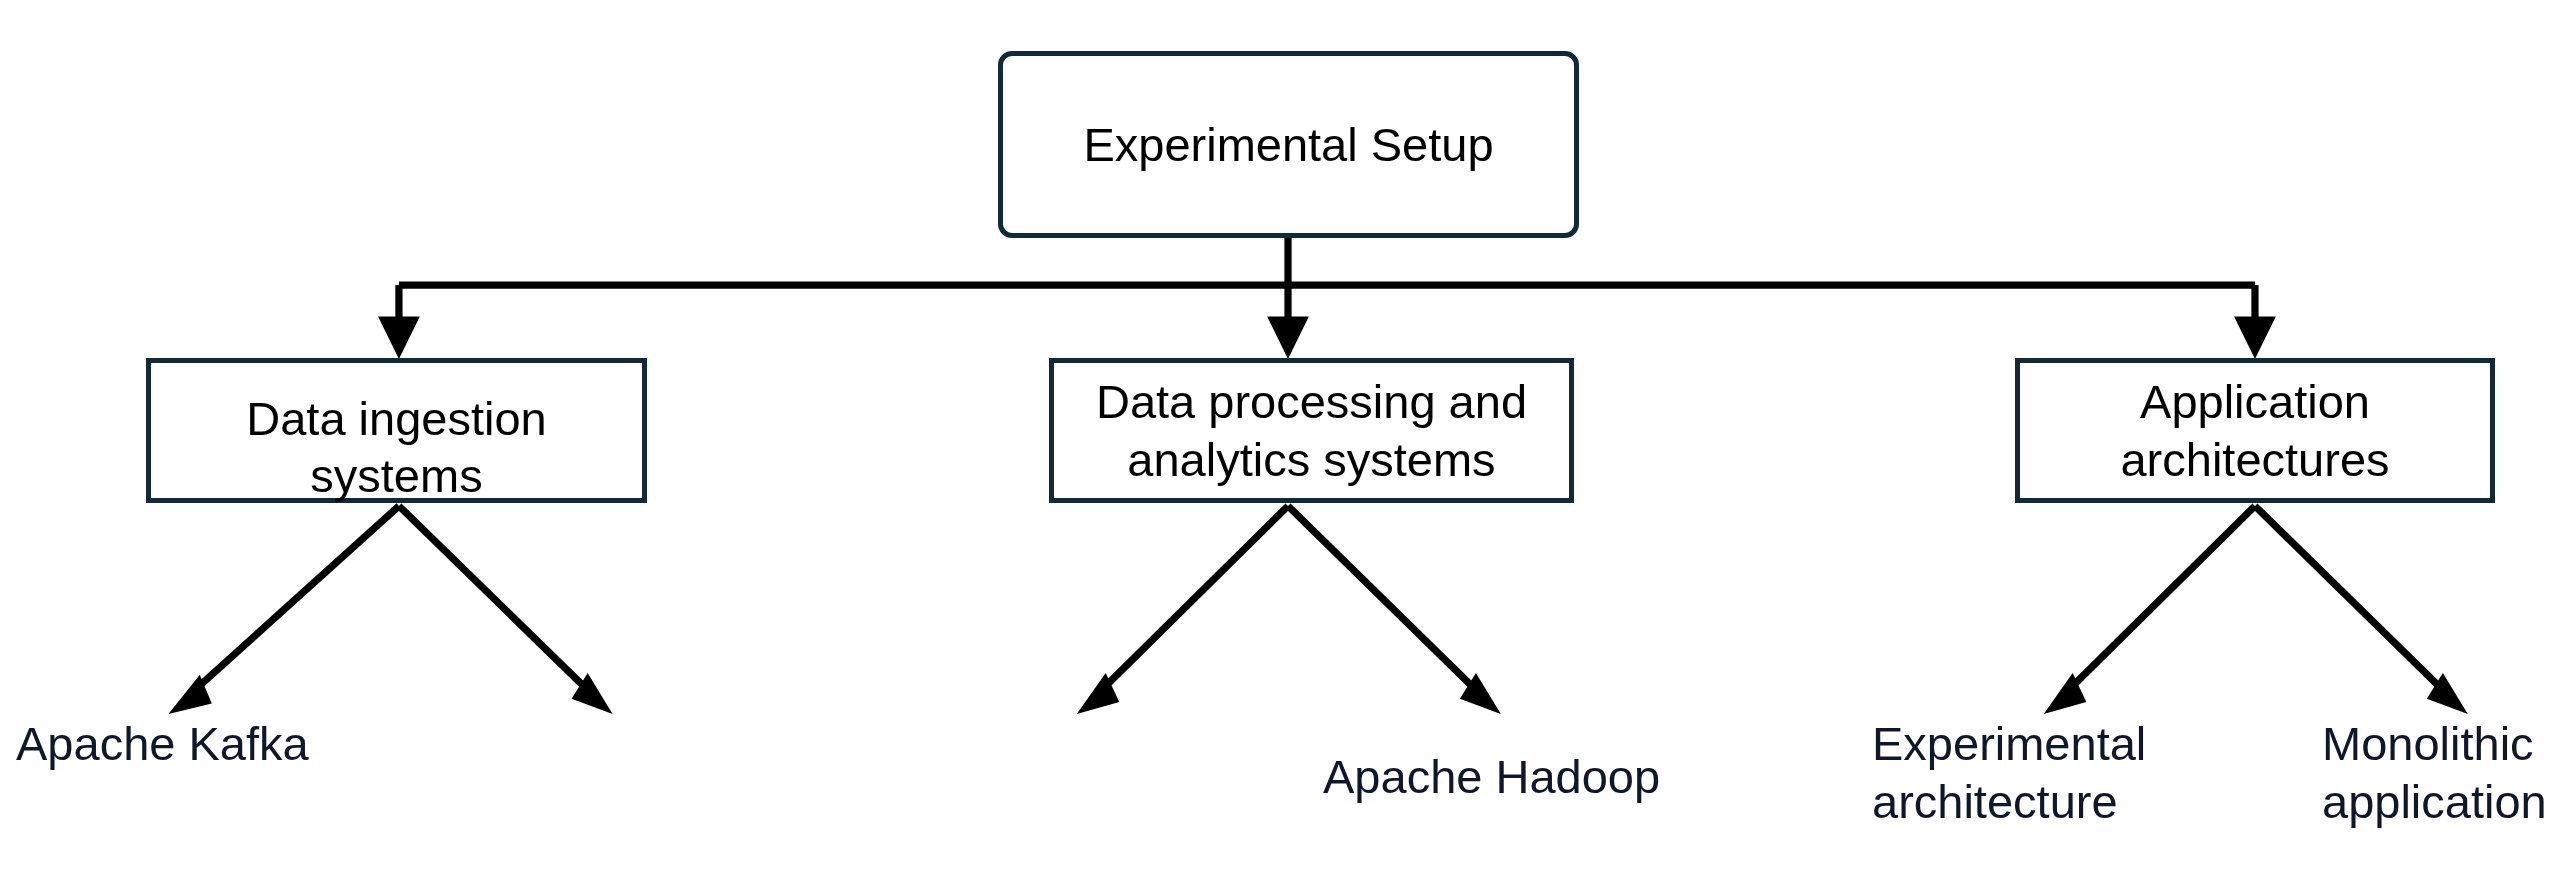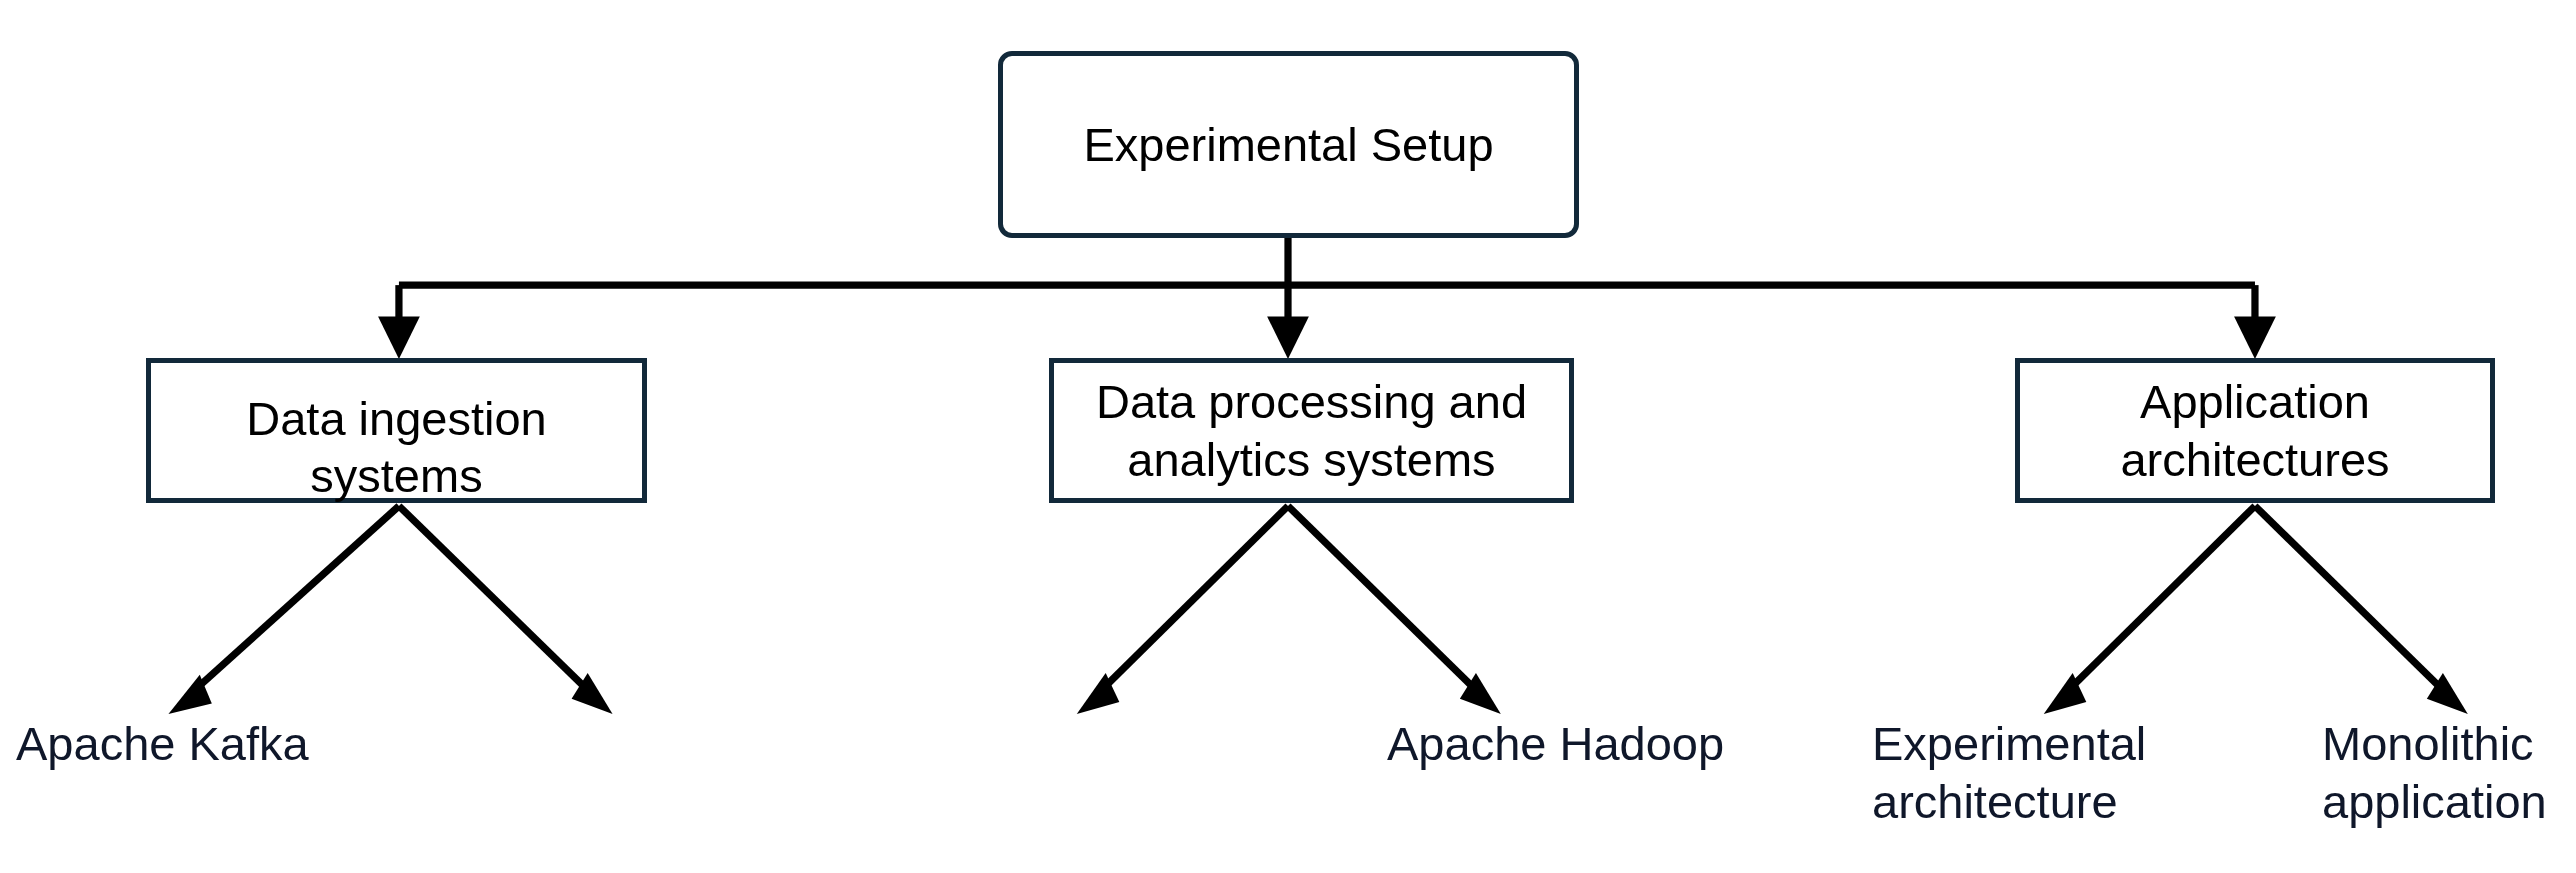--- a/index.html
+++ b/index.html
@@ -64,21 +64,21 @@
     color: #0f172a;
     font-size: 47px;
     line-height: 1.24;
     text-align: left;
     white-space: pre-line;
     top: 715px;
   }
   .leaf-kafka      { left: 16px;   }
   .leaf-rabbitmq   { left: 485px;  }
   .leaf-spark      { left: 918px; }
-  .leaf-hadoop     { left: 1387px; }
+  .leaf-hadoop     { left: 1323px; margin-top: 33px; }
   .leaf-micro      { left: 1872px; }
   .leaf-mono       { left: 2322px; }
 </style>
 </head>
 <body>
 
 <div id="stage">
 
   <svg id="edges" viewBox="0 0 3206 1087" width="2576" height="873" xmlns="http://www.w3.org/2000/svg">
 

